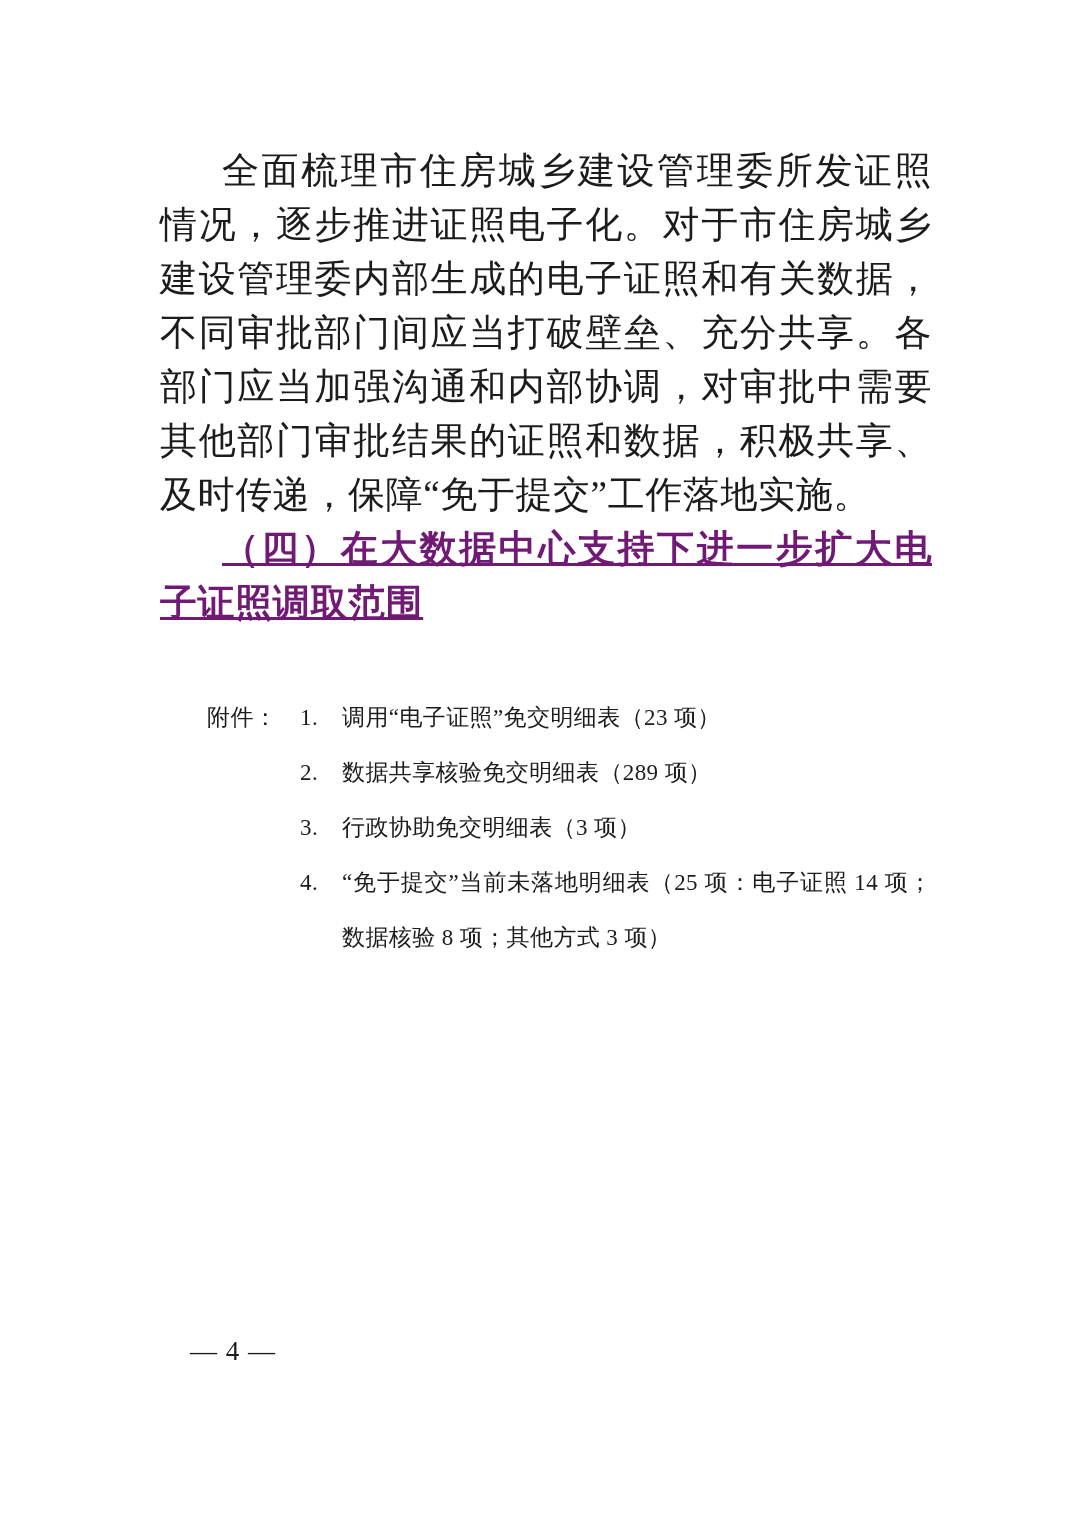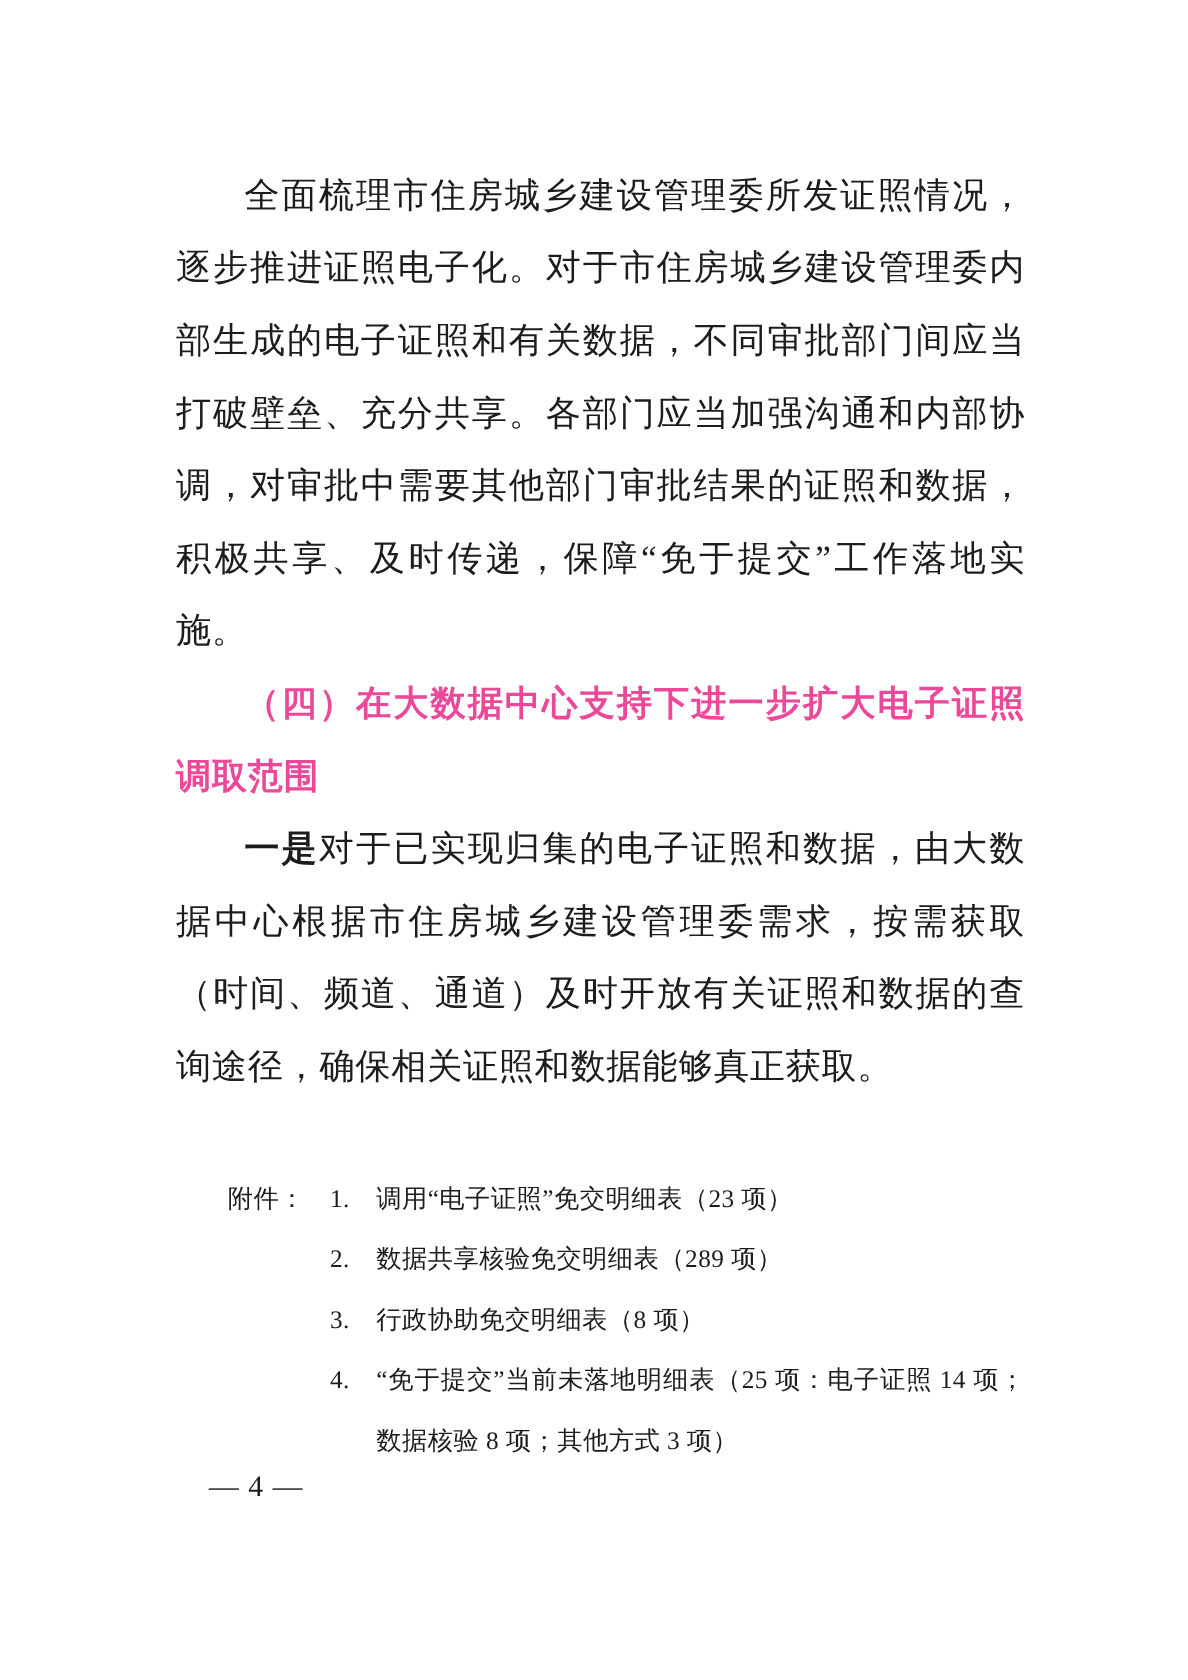--- a/index.html
+++ b/index.html
@@ -17,29 +17,30 @@
     color: #1c1c1c;
   }
   .content {
     position: absolute;
     left: 160px;
     top: 144px;
     width: 772px;
   }
   .para {
     margin: 0;
-    font-size: 32px;
-    line-height: 66px;
+    font-size: 37px;
+    line-height: 54px;
     letter-spacing: 0.6px;
     text-align: justify;
     text-indent: 62px;
   }
   .heading {
     font-weight: bold;
-    color: #ec4899;
+    color: #701a75;
+    text-decoration: underline;
   }
   .lead {
     font-weight: bold;
   }
   .attachments {
     position: relative;
     margin-top: 60px;
     font-size: 23px;
     line-height: 55px;
     letter-spacing: 0.4px;
@@ -75,40 +76,39 @@
 </head>
 <body>
 
 <div class="page">
   <div class="content">
 
     <p class="para">全面梳理市住房城乡建设管理委所发证照情况，逐步推进证照电子化。对于市住房城乡建设管理委内部生成的电子证照和有关数据，不同审批部门间应当打破壁垒、充分共享。各部门应当加强沟通和内部协调，对审批中需要其他部门审批结果的证照和数据，积极共享、及时传递，保障“免于提交”工作落地实施。</p>
 
     <p class="para heading">（四）在大数据中心支持下进一步扩大电子证照调取范围</p>
 
-    <p class="para"><span class="lead">一是</span><span>对于已实现归集的电子证照和数据，由大数据中心根据市住房城乡建设管理委需求，按需获取（时间、频道、通道）及时开放有关证照和数据的查询途径，确保相关证照和数据能够真正获取。</span></p>
 
 
     <div class="attachments">
       <span class="att-label">附件：</span>
       <div class="att-list">
 
         <div class="att-item">
           <span class="att-num">1.</span>
           <span class="att-text">调用“电子证照”免交明细表（23 项）</span>
         </div>
 
         <div class="att-item">
           <span class="att-num">2.</span>
           <span class="att-text">数据共享核验免交明细表（289 项）</span>
         </div>
 
         <div class="att-item">
           <span class="att-num">3.</span>
-          <span class="att-text">行政协助免交明细表（8 项）</span>
+          <span class="att-text">行政协助免交明细表（3 项）</span>
         </div>
 
         <div class="att-item">
           <span class="att-num">4.</span>
           <span class="att-text">“免于提交”当前未落地明细表（25 项：电子证照 14 项；数据核验 8 项；其他方式 3 项）</span>
         </div>
 
       </div>
     </div>
 

